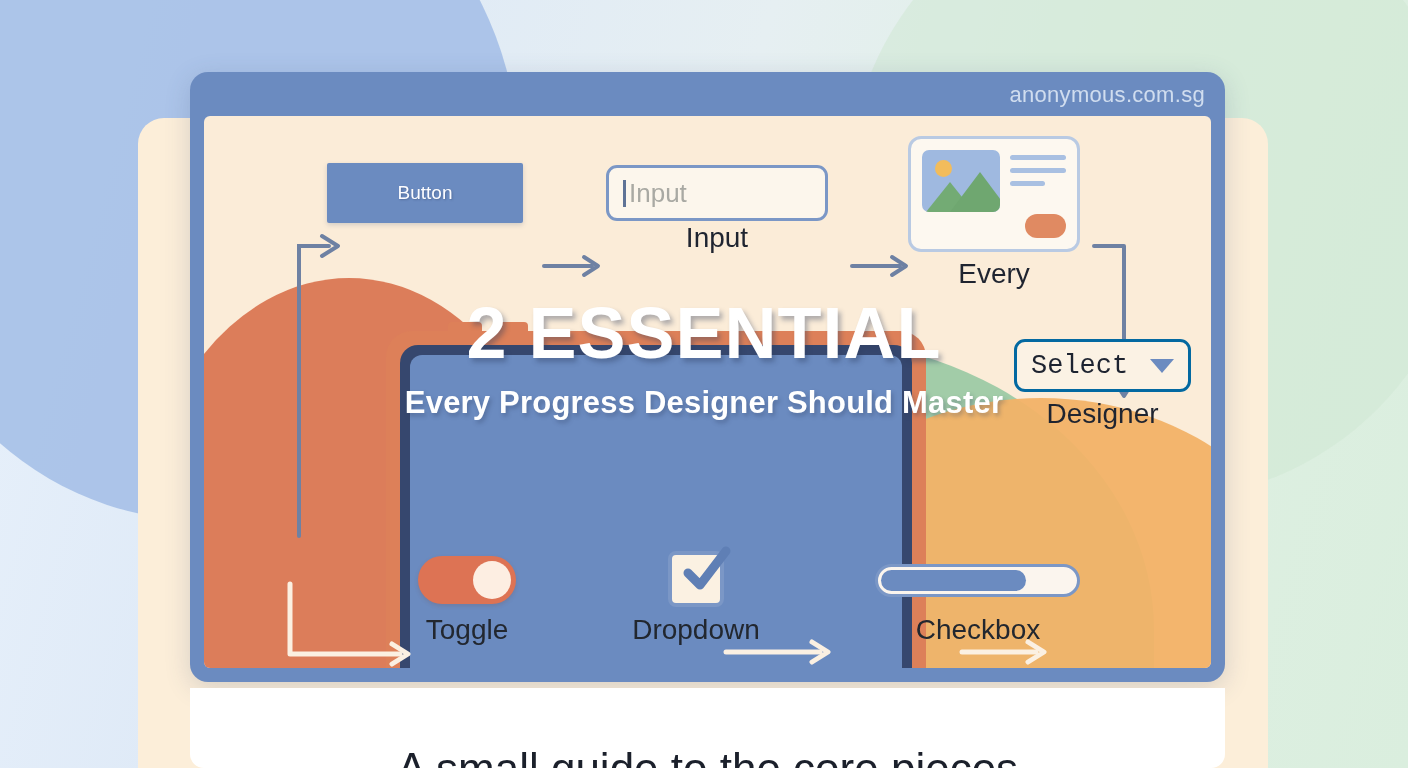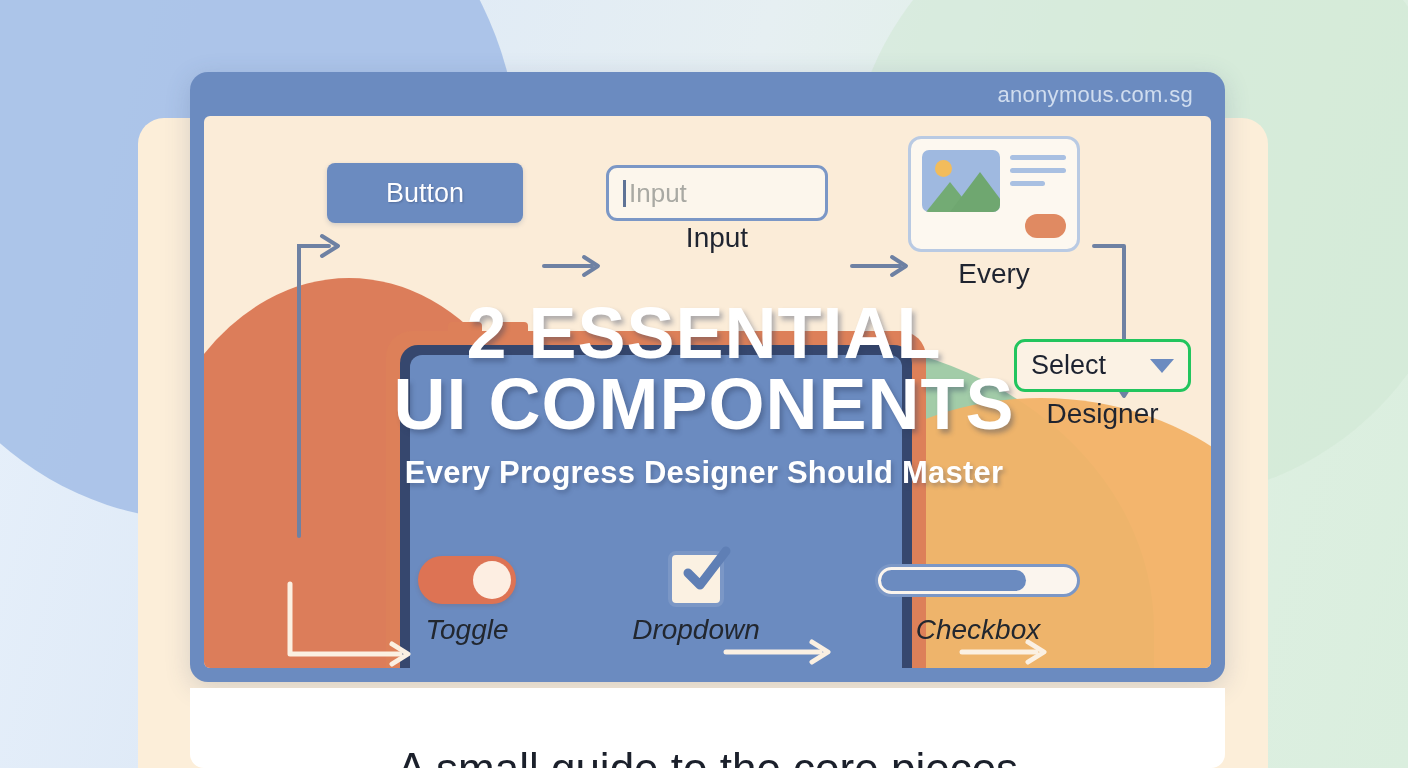--- a/index.html
+++ b/index.html
@@ -31,21 +31,21 @@
 
   
   .panel {
     position:absolute; left:190px; top:72px; width:1035px; height:610px;
     background:#6b8bc0; border-radius:18px;
     box-shadow:0 6px 26px rgba(60,80,120,.20);
   }
   .panel-titlebar {
     position:absolute; left:0; top:0; width:100%; height:46px;
     display:flex; align-items:center; justify-content:flex-end;
-    padding-right:32px;
+    padding-right:20px;
   }
   .watermark {
     color:#d9e4f3; font-size:22px; letter-spacing:.3px; opacity:.92;
   }
   .panel-body {
     position:absolute; left:14px; top:44px; width:1007px; height:552px;
     background:#fbecd8; border-radius:6px; overflow:hidden;
   }
 
   
@@ -99,28 +99,28 @@
     margin-top:16px; color:#ffffff; font-weight:bold; font-size:31px;
     letter-spacing:.2px;
     text-shadow:2px 3px 4px rgba(45,60,95,.35);
   }
 
   
   .comp-label {
     position:absolute; text-align:center; color:#1f2430;
     font-size:28px; white-space:nowrap;
   }
-  .comp-label.light { color:#22272f;font-style:italic; }
+  .comp-label.light { color:#22272f; }
 
   
   .ui-button {
     position:absolute; left:327px; top:163px; width:196px; height:60px;
-    background:#6b8bc0; border-radius:8px;
+    background:#6b8bc0; border-radius:2px;
     display:flex; align-items:center; justify-content:center;
-    color:#fdfdff; font-size:27px;
+    color:#fdfdff; font-size:19px;
     text-shadow:1px 1px 2px rgba(40,55,90,.35);
     box-shadow:0 2px 5px rgba(70,90,130,.22);
     z-index:5;
   }
 
   
   .ui-input {
     position:absolute; left:606px; top:165px; width:222px; height:56px;
     background:#fcf6ec; border:3px solid #7b97c6; border-radius:11px;
     display:flex; align-items:center; padding-left:14px; z-index:5;
@@ -160,23 +160,23 @@
   .card-line.w2 { width:100%; }
   .card-line.w3 { width:62%; }
   .card-cta {
     margin-top:auto; width:74%; height:24px; border-radius:12px; background:#e08a62;
     align-self:flex-end;
   }
 
   
   .ui-select {
     position:absolute; left:1014px; top:339px; width:177px; height:53px;
-    background:#fbf2e4; border:3px solid #22c55e; border-radius:11px;
+    background:#fbf2e4; border:3px solid #0369a1; border-radius:11px;
     display:flex; align-items:center; justify-content:space-between;
-    padding:0 14px; z-index:7;
+    padding:0 14px; z-index:7;font-family:Liberation Mono, monospace;
   }
   .ui-select .sel-text { font-size:27px; color:#1d2330; }
   .chev {
     width:0; height:0; border-left:12px solid transparent;
     border-right:12px solid transparent; border-top:14px solid #6b8bc0;
   }
 
   
   .ui-toggle {
     position:absolute; left:418px; top:556px; width:98px; height:48px;
@@ -319,19 +319,18 @@
 </div>
 <div class="comp-label light" style="left:626px; top:614px; width:140px; z-index:6;">Dropdown</div>
 
 <div class="ui-progress">
   <div class="progress-fill" id="progress-fill" style="width: 75%;"></div>
 </div>
 <div class="comp-label light" style="left:905px; top:614px; width:146px; z-index:6;">Checkbox</div>
 
 <div class="hero">
   <div class="hero-line">2 ESSENTIAL</div>
-  <div class="hero-line">UI COMPONENTS</div>
   <div class="hero-sub">Every Progress Designer Should Master</div>
 </div>
 
 <div class="bottom-sheet">
   <div class="clipped-text">A small guide to the core pieces</div>
 </div>
 
 </body></html>

